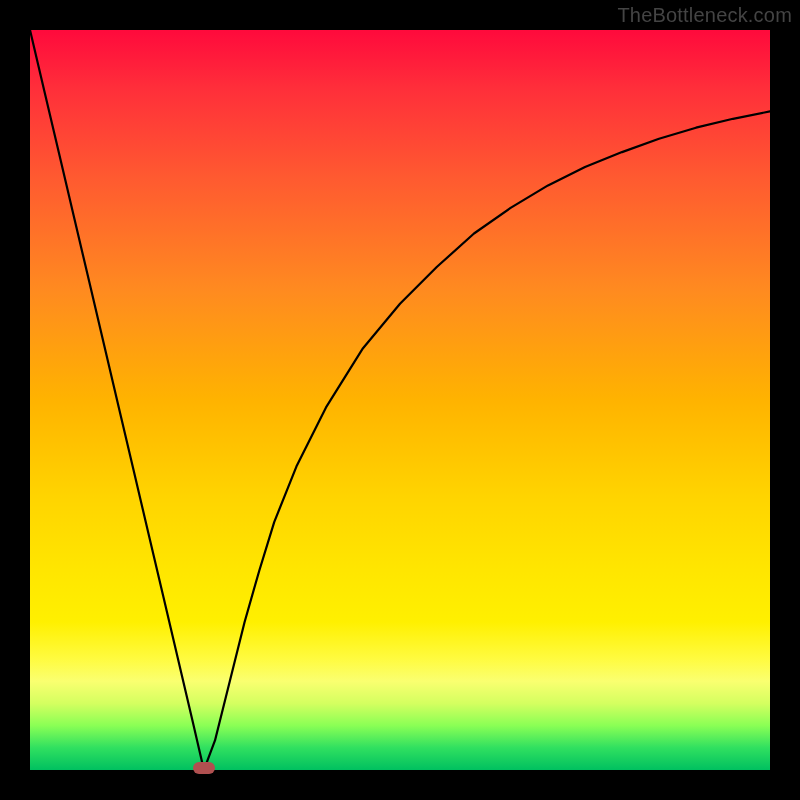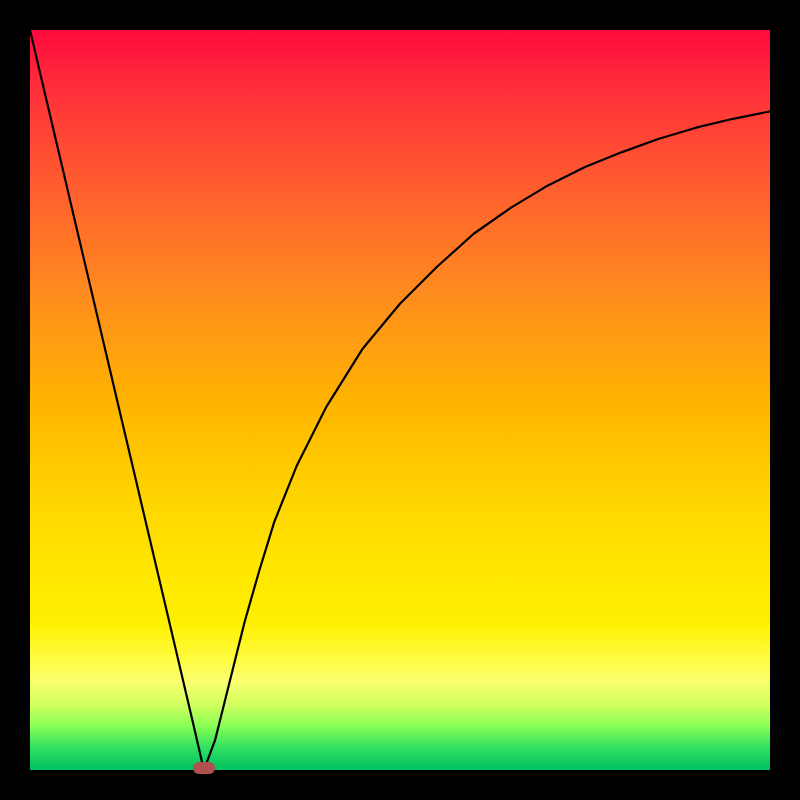--- a/index.html
+++ b/index.html
@@ -72,13 +72,14 @@
 
 <div class="frame">
 
   <div class="plot-area">
     <svg class="curve" viewBox="0 0 740 740" preserveAspectRatio="none">
       <path id="curve-path" d="M0.00 0.00 L14.80 62.90 L29.60 125.80 L44.40 188.70 L59.20 251.60 L74.00 314.50 L88.80 377.40 L103.60 440.30 L118.40 503.20 L133.20 566.10 L148.00 629.00 L162.80 691.90 L173.90 740.00 L185.00 710.40 L199.80 651.20 L214.60 592.00 L229.40 540.20 L244.20 492.10 L266.40 436.60 L296.00 377.40 L333.00 318.20 L370.00 273.80 L407.00 236.80 L444.00 203.50 L481.00 177.60 L518.00 155.40 L555.00 136.90 L592.00 122.10 L629.00 108.78 L666.00 97.68 L703.00 88.80 L740.00 81.40" fill="none" stroke="#000" stroke-width="2.2" stroke-linejoin="round" stroke-linecap="round"></path>
     </svg>
     <div id="min-marker" class="marker" style="left: 173.9px; top: 738px;"></div>
   </div>
 
+  <div class="watermark">TheBottleneck.com</div>
 </div>
 
 </body></html>

